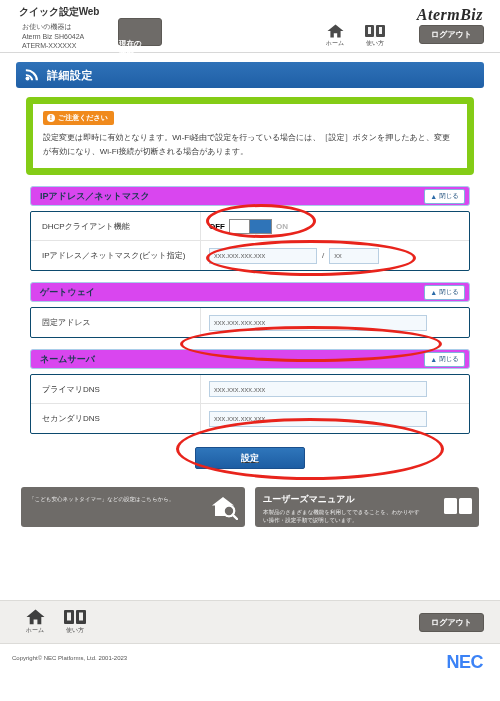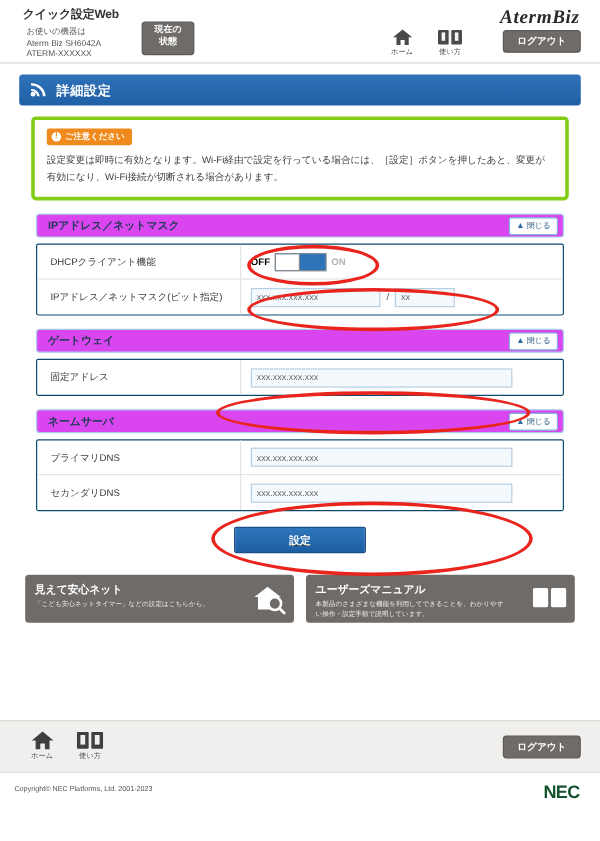--- a/index.html
+++ b/index.html
@@ -30,22 +30,22 @@
     font-size:7px; line-height:9.5px; color:#555;
   }
   .status-button {
     position:absolute; left:118px; top:18px;
     width:44px; height:28px;
     background:#6e6b68;
     border:1px solid #5c5955;
     border-radius:3px;
     color:#fff; font-size:7.5px; font-weight:bold;
     line-height:10px;
-    text-align:center;
-    padding-top:1px;
+    text-align:left;
+    padding-top:20px;
     cursor:pointer;
   }
   .aterm-logo {
     position:absolute; right:17px; top:6px;
     font-family:"Liberation Serif","DejaVu Serif",serif;
     font-style:italic; font-weight:bold;
     font-size:16px; color:#2b2b2b;
     letter-spacing:0.5px;
   }
   .hdr-icons {
@@ -78,21 +78,21 @@
     color:#fff;
   }
   .page-titlebar .t {
     font-size:11px; font-weight:bold; margin-left:7px;
     letter-spacing:0.5px;
   }
 
   
   .notice-box {
     margin:9px 26px 0 26px;
-    border:3px solid #84cc16;
+    border:7px solid #84cc16;
     border-radius:4px;
     background:#fff;
     padding:7px 10px 9px 10px;
   }
   .notice-badge {
     display:inline-flex; align-items:center; gap:3px;
     background:#f08a1c; color:#fff;
     font-size:7px; font-weight:bold;
     padding:2px 6px 2px 4px; border-radius:2px;
   }
@@ -228,21 +228,21 @@
     color:#fff; font-size:8px; font-weight:bold;
     display:flex; align-items:center; justify-content:center;
     cursor:pointer;
   }
   .copyright {
     position:absolute; left:12px; top:655px;
     font-size:6px; color:#555;
   }
   .nec-logo {
     position:absolute; right:17px; top:652px;
-    font-size:15px; font-weight:bold; color:#14532d;
+    font-size:18px; font-weight:bold; color:#3b82f6;
     font-family:"Liberation Sans","DejaVu Sans",sans-serif;
     letter-spacing:-0.5px;
   }
 
   
   .annot {
     position:absolute;
     border:3px solid #e8241c;
     border-radius:50%;
     pointer-events:none;
@@ -390,21 +390,20 @@
   </div>
 </div>
 
 <div class="submit-wrap">
   <div class="submit-btn">設定</div>
 </div>
 
 <div class="promos">
 
   <div class="promo">
-    <div class="p-title">見えて安心ネット</div>
     <div class="p-sub">「こども安心ネットタイマー」などの設定はこちらから。</div>
     <span class="p-icon">
       <svg width="26" height="24" viewBox="0 0 26 24">
         <path d="M11 1 L22 9.5 L19 9.5 L19 20 L3 20 L3 9.5 L0 9.5 Z" fill="#ffffff"></path>
         <circle cx="17" cy="15" r="5.2" fill="none" stroke="#ffffff" stroke-width="2.2"></circle>
         <circle cx="17" cy="15" r="5.2" fill="#6e6b68"></circle>
         <circle cx="17" cy="15" r="5.2" fill="none" stroke="#ffffff" stroke-width="2"></circle>
         <line x1="20.8" y1="18.8" x2="25" y2="23" stroke="#ffffff" stroke-width="2.4" stroke-linecap="round"></line>
       </svg>
     </span>

